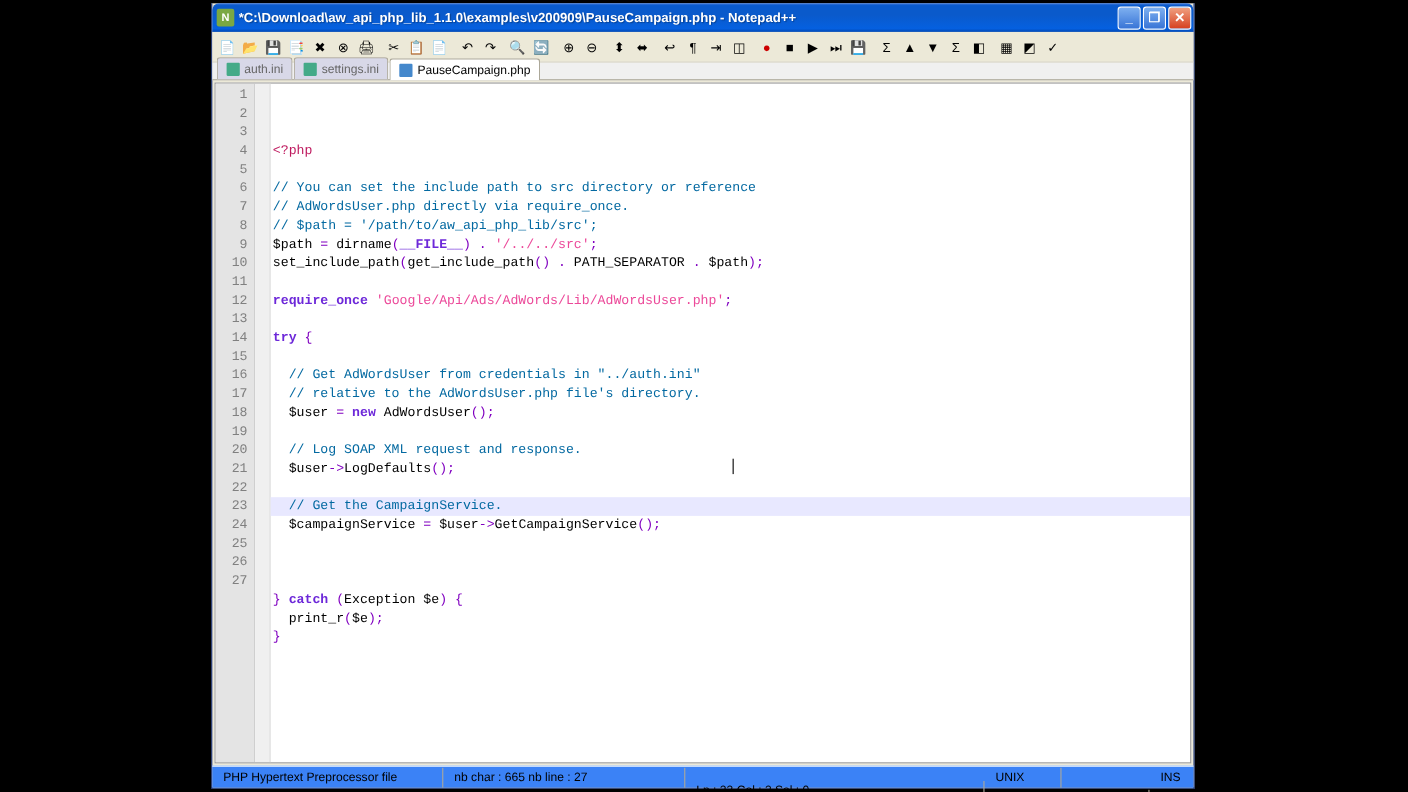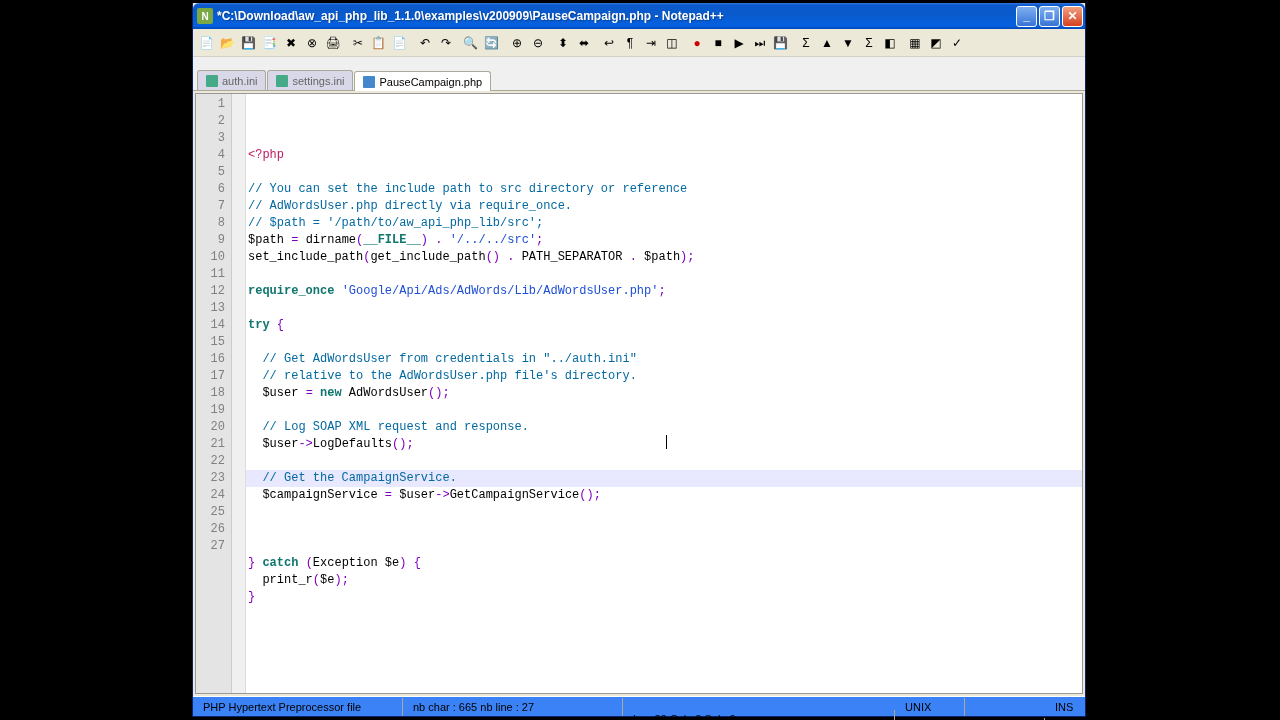--- a/index.html
+++ b/index.html
@@ -11,38 +11,38 @@
 .win-btns { display:flex; gap:2px; }
 .win-btn { width:21px; height:21px; border-radius:3px; border:1px solid #fff; display:flex; align-items:center; justify-content:center; font-family:Arial; font-weight:bold; font-size:12px; cursor:default; }
 .win-btn.min,.win-btn.max { background:linear-gradient(to bottom,#7eb0f0,#3874d6); color:#fff; }
 .win-btn.close { background:linear-gradient(to bottom,#f0a080,#d64020); color:#fff; }
 .menubar { height:20px; background:#ece9d8; display:flex; align-items:center; padding-left:4px; border-bottom:1px solid #d4d0c8; position:relative; }
 .menu-item { padding:2px 7px; cursor:default; font-size:11px; }
 .menu-x { position:absolute; right:6px; font-size:11px; color:#666; }
 .toolbar { height:28px; background:#ece9d8; display:flex; align-items:center; padding:0 4px; gap:1px; border-bottom:1px solid #d4d0c8; }
 .tb-btn { width:20px; height:20px; border:1px solid transparent; display:flex; align-items:center; justify-content:center; font-size:12px; cursor:default; }
 .tb-sep { width:3px; }
-.tabs { height:34px; background:#f0f0f0; display:flex; align-items:flex-end; padding-left:4px; border-bottom:1px solid #aca899; gap:1px; }
+.tabs { height:16px; background:#f0f0f0; display:flex; align-items:flex-end; padding-left:4px; border-bottom:1px solid #aca899; gap:1px; }
 .tab { height:20px; padding:0 8px; display:flex; align-items:center; gap:4px; font-size:11px; border:1px solid #aca899; border-bottom:none; border-radius:3px 3px 0 0; background:#e8e8f8; cursor:default; }
 .tab.inactive { background:#d8d8e8; color:#666; }
 .tab.active { background:#fff; position:relative; top:1px; }
 .tab-icon { width:12px; height:12px; background:#4a8; border-radius:1px; }
 .tab.active .tab-icon { background:#48c; }
 .editor-wrap { flex:1; display:flex; background:#fff; border:1px solid #999; margin:2px; overflow:hidden; }
 .gutter { width:36px; background:#e4e4e4; color:#808080; text-align:right; padding:2px 6px 2px 0; font:12px/17px Consolas,Courier New,monospace; border-right:1px solid #ccc; }
 .fold { width:14px; background:#f0f0f0; border-right:1px solid #ddd; }
 .code { flex:1; font:12px/17px Consolas,Courier New,monospace; padding:2px 2px; white-space:pre; position:relative; }
 .code-line { height:17px; }
 .caret-line { position:absolute; left:0; right:0; height:17px; background:#e8e8ff; z-index:0; }
 .code-content { position:relative; z-index:1; }
 .k-tag { color:#be185d; }
 .k-comment { color:#0369a1; }
 .k-var { color:#000000; }
-.k-keyword { color:#0f766e; font-weight:bold; }
-.k-string { color:#1d4ed8; }
+.k-keyword { color:#6d28d9; font-weight:bold; }
+.k-string { color:#ec4899; }
 .k-func { color:#000000; }
 .k-op { color:#8000c0; }
 .cursor { position:absolute; width:1px; height:14px; background:#000; }
 .statusbar { height:20px; background:#3b82f6; border-top:1px solid #fff; display:flex; align-items:center; font-size:11px; }
 .sb-cell { padding:0 10px; border-right:1px solid #aca899; height:18px; display:flex; align-items:center; }
 .sb-flex { flex:1;margin-top:24px; }
 </style>
 </head>
 <body>
 

